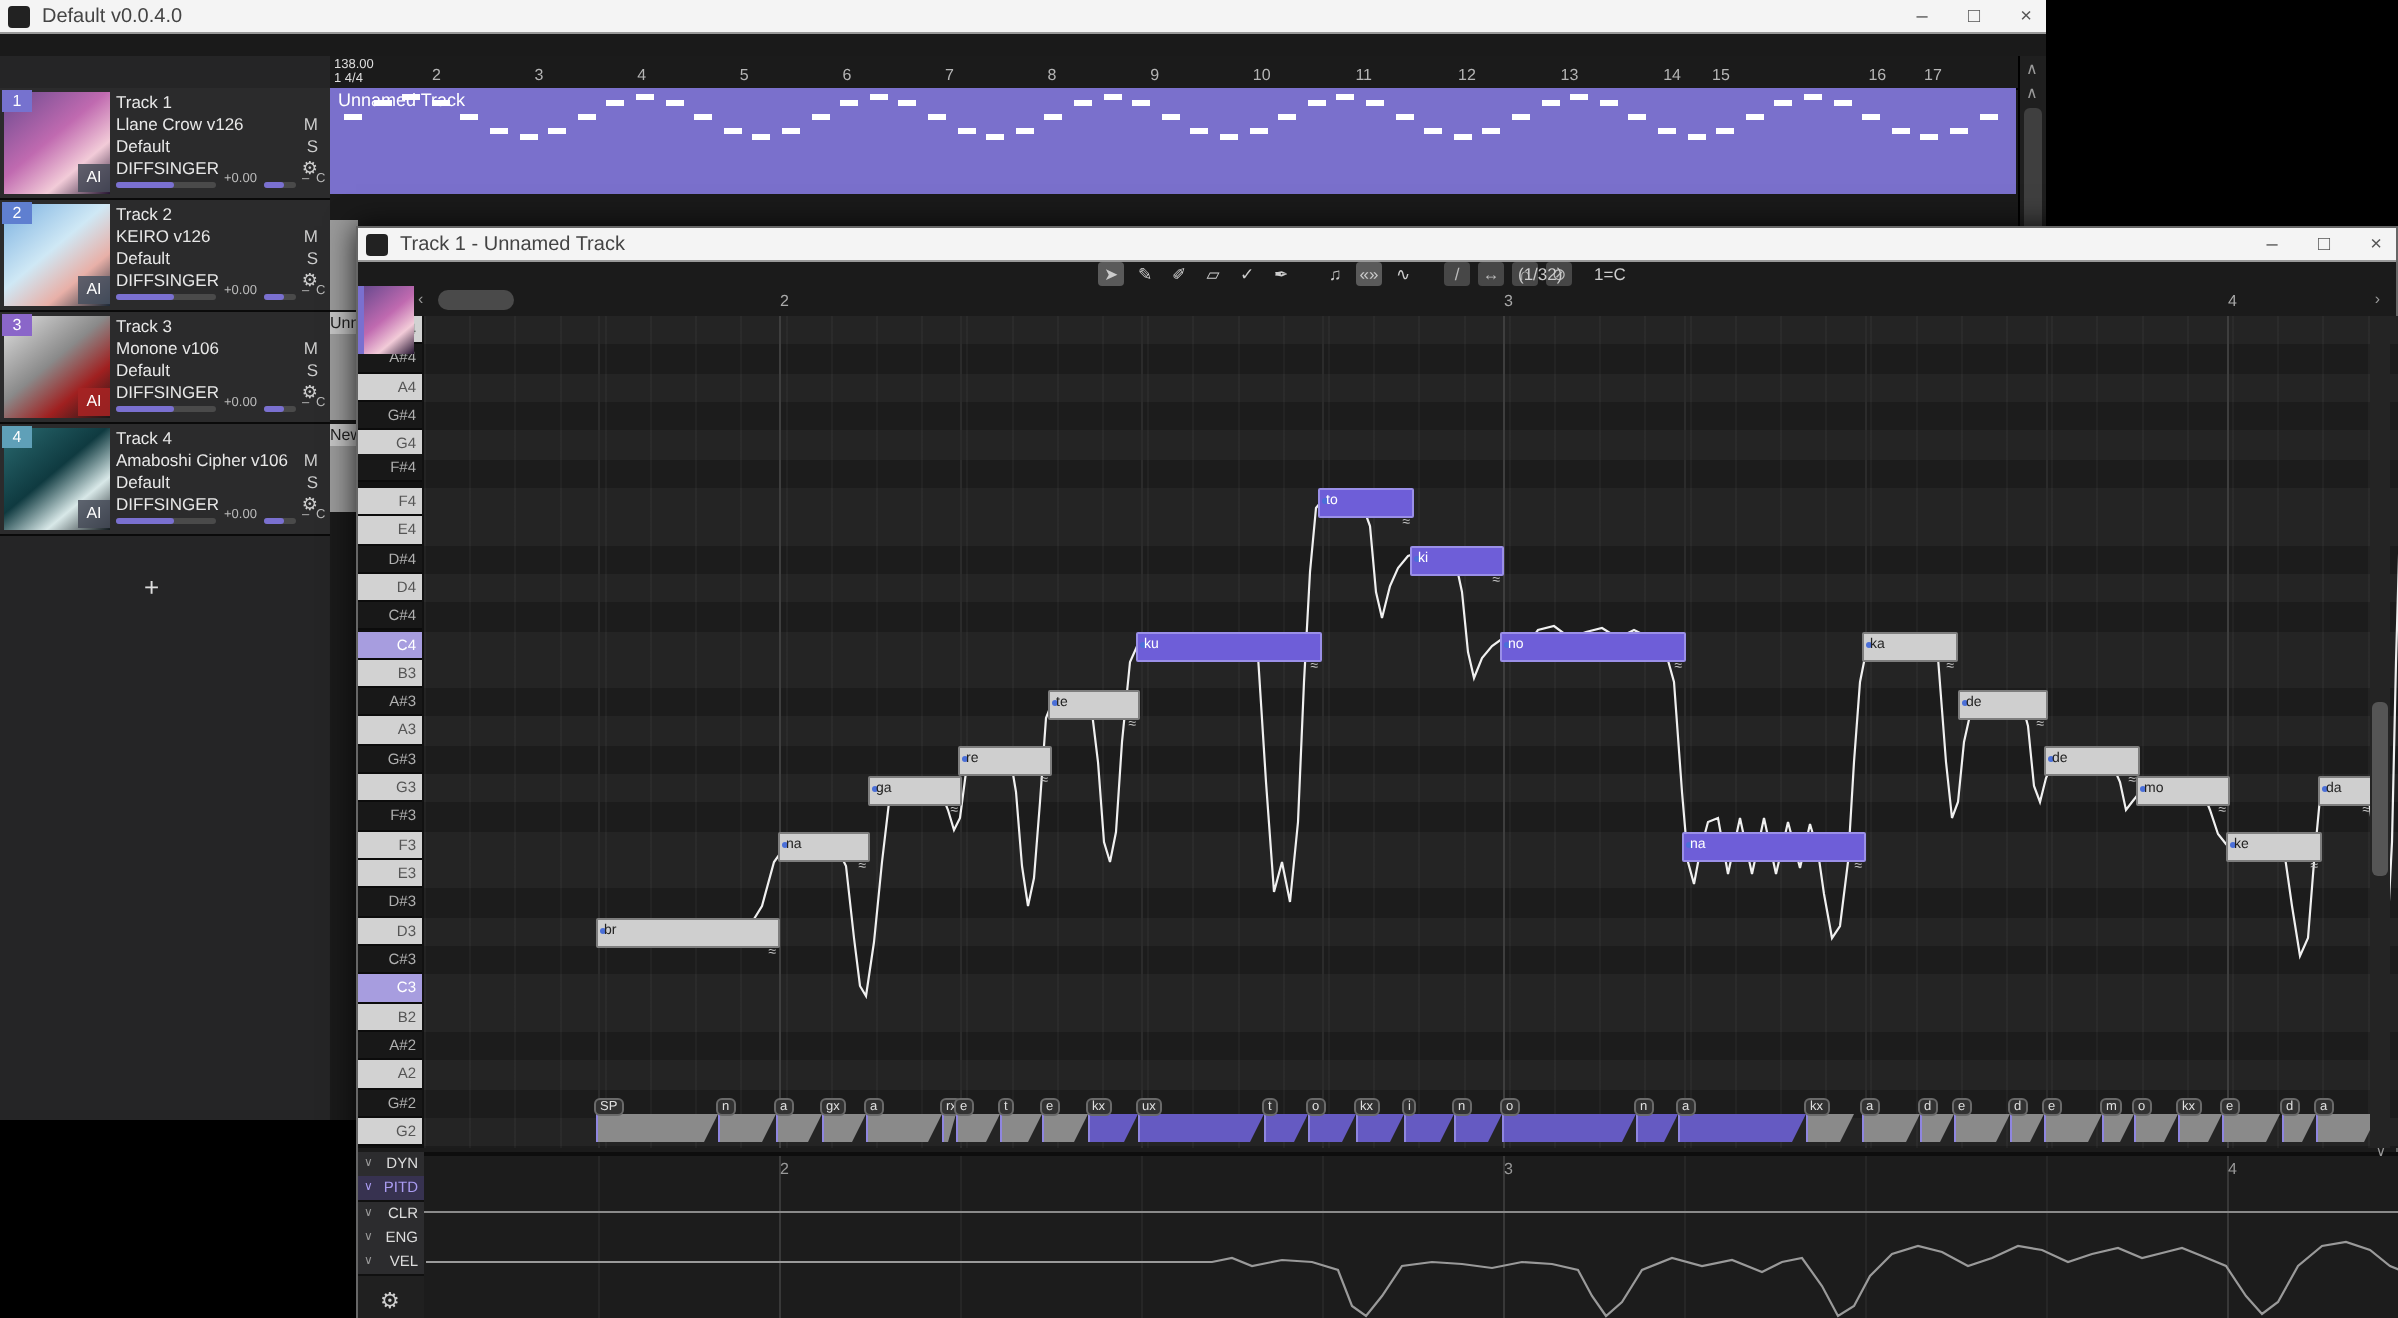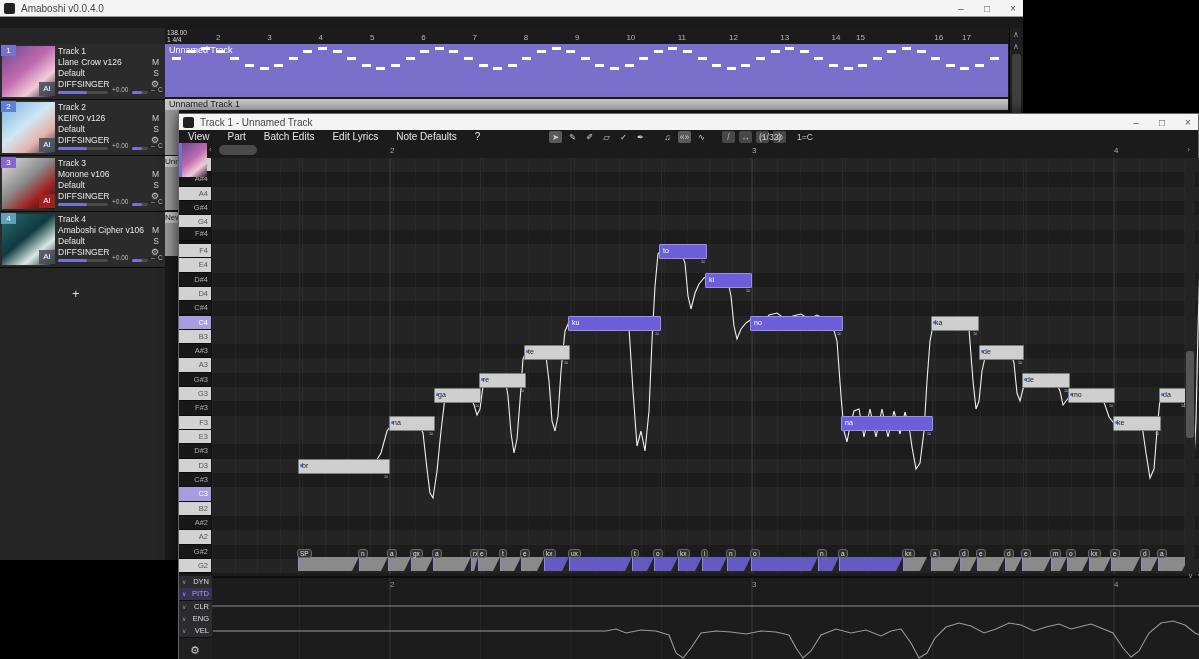--- a/index.html
+++ b/index.html
@@ -82,21 +82,21 @@
   #pr-vthumb{position:absolute;left:1px;width:8px;background:#555;border-radius:3px;}
   .chevbtn{color:#999;font-size:8px;}
   .gear{color:#cfcfcf;font-size:11px;}
 </style>
 </head>
 <body>
 
 <div class="window" id="main-win" style="left:0;top:0;width:1023px;height:560px;background:#1a1a1a;">
   <div class="titlebar">
     <div class="logo"></div>
-    <div class="title">Amaboshi v0.0.4.0</div>
+    <div class="title">Default v0.0.4.0</div>
     <div class="winbtns">
       <span>–</span>
       <span>□</span>
       <span>×</span>
     </div>
   </div>
 
   <div class="abs" style="left:0;top:28px;width:165px;height:16px;background:#1b1b1b;">
     <div class="tbox" style="left:3px;width:55px;">
       <span>4/4</span>
@@ -290,23 +290,20 @@
           <div class="thumbnote" style="left: 737px; top: 3px;"></div>
           <div class="thumbnote" style="left: 751.6px; top: 6px;"></div>
           <div class="thumbnote" style="left: 766.2px; top: 13px;"></div>
           <div class="thumbnote" style="left: 780.8px; top: 20px;"></div>
           <div class="thumbnote" style="left: 795.4px; top: 23px;"></div>
           <div class="thumbnote" style="left: 810px; top: 20px;"></div>
           <div class="thumbnote" style="left: 824.6px; top: 13px;"></div>
         </div>
     </div>
 
-    <div class="part-grayhead">
-      <span style="padding-left:4px;">Unnamed Track 1</span>
-    </div>
     <div id="slivers">
         <div class="sliver" style="top: 82px; height: 45px;"></div>
         <div class="sliver" style="top: 128px; height: 54px;">
           <div class="sliverhead" style="top: 0px;">Unnamed</div>
         </div>
         <div class="sliver" style="top: 184px; height: 44px;">
           <div class="sliverhead" style="top: 0px;">New Part</div>
         </div>
       </div>
   </div>
@@ -321,28 +318,20 @@
 <div class="window" id="pr-win">
   <div class="titlebar">
     <div class="logo"></div>
     <div class="title">Track 1 - Unnamed Track</div>
     <div class="winbtns">
       <span>–</span>
       <span>□</span>
       <span>×</span>
     </div>
   </div>
-  <div class="menubar" id="pr-menubar" style="top:16px;height:13px;">
-  <div class="mi">View</div>
-      <div class="mi">Part</div>
-      <div class="mi">Batch Edits</div>
-      <div class="mi">Edit Lyrics</div>
-      <div class="mi">Note Defaults</div>
-      <div class="mi">?</div>
-    </div>
   <div id="pr-tools" style="left:370px;top:16px;height:13px;">
       <span class="tool active">➤</span>
       <span class="tool ">✎</span>
       <span class="tool ">✐</span>
       <span class="tool ">▱</span>
       <span class="tool ">✓</span>
       <span class="tool ">✒</span>
       <span class="tool " style="margin-left: 10px;">♫</span>
       <span class="tool active">«»</span>
       <span class="tool ">∿</span>

